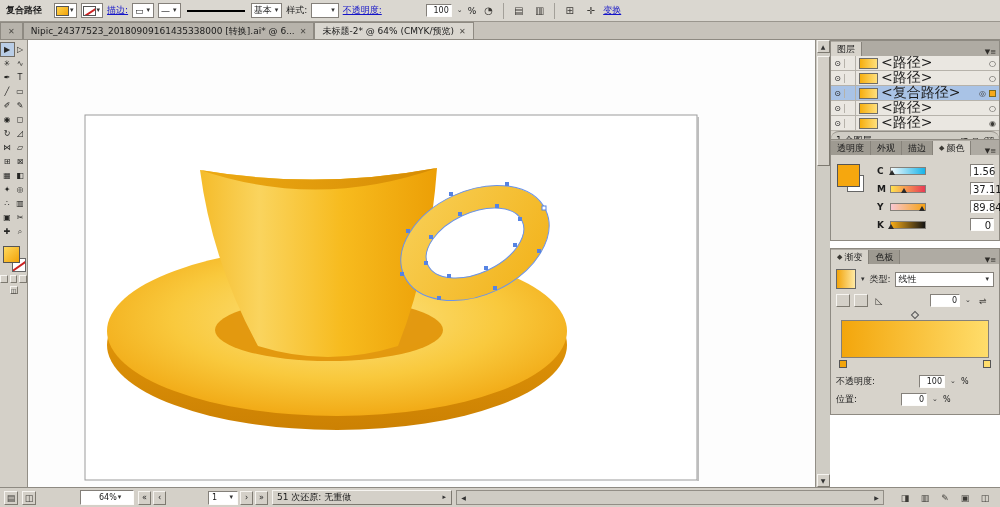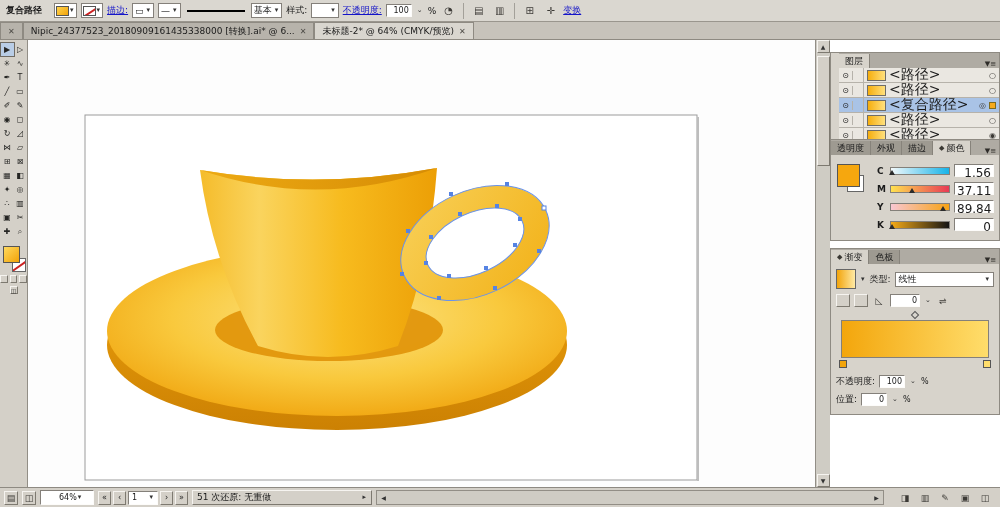--- a/index.html
+++ b/index.html
@@ -1,21 +1,21 @@
 <!DOCTYPE html>
 <html><head>
 <meta charset="utf-8">
 <style>
   * { margin:0; padding:0; box-sizing:border-box; }
   html,body { width:1000px; height:507px; }
   body { font-family:"DejaVu Sans","Liberation Sans",sans-serif; font-size:9px; color:#1b1b1b; background:#fff; }
   .app { position:relative; width:1000px; height:507px; background:#0c4a6e; overflow:hidden; }
 
   .raised { border:1px solid; border-color:#f6f4f0 #7d7970 #7d7970 #f6f4f0; background:#d4d0c8; }
-  .sunken { border:1px solid; border-color:#84807a #fdfcfa #fdfcfa #84807a; background:#fff; }
+  .sunken { border:1px solid; border-color:#84807a #fdfcfa #fdfcfa #84807a; background:#fff;margin-left:40px; }
   .link { color:#1414c8; text-decoration:underline; cursor:pointer; }
   .dd { font-size:7px; color:#333; padding:0 1px; line-height:1; }
 
   
   .control-bar { position:absolute; left:0; top:0; width:1000px; height:22px; background:#dad7d0;
     border-bottom:1px solid #9a968e; display:flex; align-items:center; gap:4px; padding:0 6px; }
   .cb-label { font-weight:bold; margin-right:8px; }
   .swatch-combo { display:flex; align-items:center; background:#fff; border:1px solid #84807a; height:15px; padding:1px; }
   .fill-sw { width:13px; height:10px; background:linear-gradient(135deg,#ffd34d,#f2a40b); border:1px solid #555; }
   .stroke-sw { width:13px; height:10px; background:#fff; border:1px solid #555; position:relative; overflow:hidden; }
@@ -82,21 +82,21 @@
   .bsw-fill { position:absolute; left:1px; top:2px; width:23px; height:23px; background:#f6a70e; border:1px solid #555; }
   .sliders { flex:1; display:flex; flex-direction:column; gap:5px; padding-top:2px; }
   .slider-row { display:flex; align-items:center; gap:4px; }
   .sl-label { width:9px; font-weight:bold; font-size:9px; }
   .sl-track { position:relative; flex:1; height:8px; border:1px solid #84807a; }
   .track-c { background:linear-gradient(90deg,#f4f9fb,#17b3e8); }
   .track-m { background:linear-gradient(90deg,#ffe14f,#e83a55); }
   .track-y { background:linear-gradient(90deg,#f8c7d2,#f6a214); }
   .track-k { background:linear-gradient(90deg,#f6ab17,#141414); }
   .sl-marker { position:absolute; bottom:-1px; width:0; height:0; border-left:3px solid transparent; border-right:3px solid transparent; border-bottom:5px solid #2b2b2b; margin-left:-3px; }
-  .sl-value { width:40px; height:13px; font-size:12px; text-align:right; padding:1px 2px; }
+  .sl-value { width:24px; height:13px; font-size:10px; text-align:right; padding:1px 2px; }
 
   
   .grad-body { padding:5px 5px 8px; display:flex; flex-direction:column; gap:5px; }
   .grad-row { display:flex; align-items:center; gap:4px; }
   .grad-thumb { width:20px; height:20px; border:1px solid #666; background:linear-gradient(90deg,#f2a40b,#ffeaa5); }
   .type-select { flex:1; display:flex; align-items:center; justify-content:space-between; background:#fff; border:1px solid #84807a; height:15px; padding:0 3px; }
   .sm-icon { width:14px; height:13px; display:flex; align-items:center; justify-content:center; font-size:9px; color:#3c3a36; }
   .grad-bar-wrap { position:relative; margin:8px 5px 12px; height:38px; }
   .grad-bar { width:100%; height:100%; border:1px solid #84807a; background:linear-gradient(90deg,#f3a60c,#ffdd6b); }
   .stop { position:absolute; bottom:-10px; width:8px; height:8px; border:1px solid #555; }
@@ -288,21 +288,21 @@
   </div>
 
   <div class="vscroll">
     <span class="scroll-btn raised">▲</span>
     <span class="v-thumb raised"></span>
     <span class="scroll-btn raised">▼</span>
   </div>
 
   <div class="panels">
 
-    <div class="panel" style="top:12px;padding-left:8px;">
+    <div class="panel" style="top:0;">
       <div class="p-header">
         <div class="p-tab active">
             <span>图层</span>
           </div>
         <span class="p-menu">▼≡</span>
       </div>
       <div class="layer-row">
         <span class="eye-cell">⊙</span>
         <span class="pad-cell"></span>
         <span class="thumb"></span>

